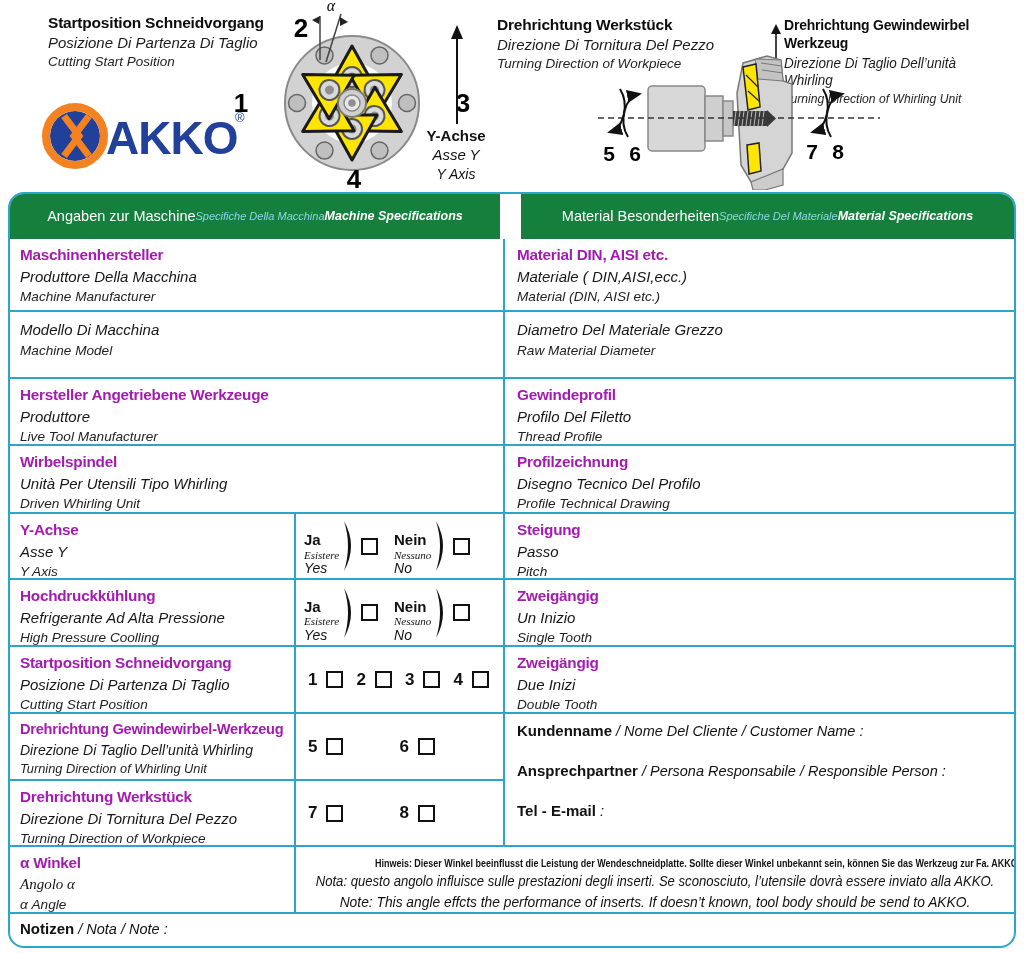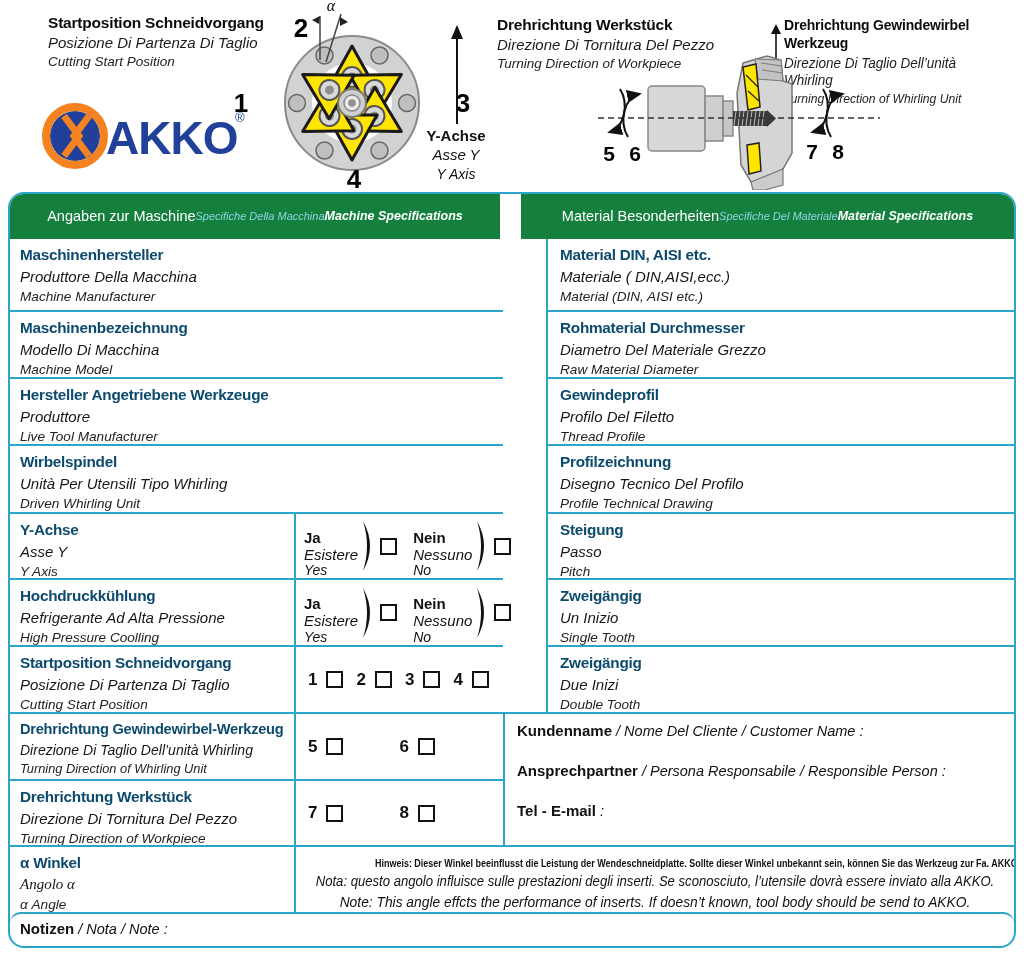--- a/index.html
+++ b/index.html
@@ -33,55 +33,55 @@
   .hdr { background:#15803d; color:#fff; display:flex; flex-direction:row; justify-content:center; align-items:center; line-height:1.18; }
   .hdr .h1 { font-size:14.5px; }
   .hdr .h2 { font-size:11px; font-style:italic; color:#8ed4ea; }
   .hdr .h3 { font-size:12.5px; font-style:italic; font-weight:bold; }
   .hdr-left { grid-row:1; grid-column:1/3; border-right:3px solid #fff; }
   .hdr-right { grid-row:1; grid-column:3/4;margin-left:18px; }
 
   .bt { border-top:2.5px solid #2ba6ca; }
   .bl { border-left:2.5px solid #2ba6ca; }
   .span2 { grid-column:1/3; }
-  .colR { grid-column:3/4;margin-left:43px; }
+  .colR { grid-column:3/4; }
 
   .cell { padding:6px 10px 0 10px; line-height:1.3; }
   .colR.cell { padding-left:12px; }
-  .cell .c1 { font-weight:bold; font-size:15.3px; letter-spacing:-0.25px; color:#0c4a6e; }
+  .cell .c1 { font-weight:bold; font-size:15.3px; letter-spacing:-0.25px; color:#a21caf; }
   .cell .c2 { font-style:italic; font-size:15px; color:#161616; margin-top:2px; }
   .cell .c3 { font-style:italic; font-size:13.6px; color:#222; margin-top:2px; }
   .alpha-cell .c2 { font-family:"Liberation Serif","DejaVu Serif",serif; font-size:15px; }
 
   .check-cell { display:flex; align-items:center; padding:0 6px 0 8px; }
   .opt-group { display:flex; align-items:center; }
   .opt-group + .opt-group { margin-left:16px; }
   .opt-labels { line-height:1.12;margin-top:17px; }
   .opt-labels .ol1 { font-weight:bold; font-size:15px; }
-  .opt-labels .ol2 { font-style:italic; font-size:15px; }
+  .opt-labels .ol2 { font-style:italic; font-size:11px;font-family:Liberation Serif, serif; }
   .opt-labels .ol3 { font-style:italic; font-size:14px; }
   .bracket { margin-left:3px; }
   .checkbox { width:17px; height:17px; border:2px solid #111; background:#fff; display:inline-block; margin-left:5px; flex:0 0 auto; }
 
   .nums-cell { display:flex; align-items:center; padding-left:12px; }
   .pair { display:flex; align-items:center; }
   .num { font-weight:bold; font-size:17px; margin-right:4px; }
   .gap12 { margin-left:13px; }
   .gap56 { margin-left:56px; }
 
   .contact-cell { grid-row:9/11; padding:8px 10px 0 12px; display:flex; flex-direction:column; gap:22px; }
   .contact-line .b { font-weight:bold; font-size:15px; }
   .contact-line .r { font-style:italic; font-size:14.5px; }
 
   .hinweis-cell { grid-row:11; grid-column:2/4; text-align:center; padding-top:8px; line-height:1.5; overflow:visible; }
   .hinweis-cell .hw1 { font-weight:bold; font-size:11.5px; white-space:nowrap; transform:scaleX(0.78); transform-origin:50% 50%; }
   .hinweis-cell .hw2 { font-style:italic; font-size:13.8px; white-space:nowrap; transform:scaleX(0.95); transform-origin:50% 50%; }
   .hinweis-cell .hw3 { font-style:italic; font-size:13.8px; white-space:nowrap; }
 
-  .notizen-cell { grid-row:12; grid-column:1/4; padding:6px 0 0 10px;border-radius:11px; }
+  .notizen-cell { grid-row:12; grid-column:1/4; padding:6px 0 0 10px; }
   .notizen-cell .b { font-weight:bold; font-size:15px; }
   .notizen-cell .r { font-style:italic; font-size:14.5px; }
 </style>
 </head>
 <body>
 
 <div class="page">
 
   <div class="legend" style="left:48px; top:14px;">
     <div class="l1">Startposition Schneidvorgang</div>
@@ -256,26 +256,24 @@
       <div class="c2">Produttore Della Macchina</div>
       <div class="c3">Machine Manufacturer</div>
     </div>
     <div class="cell colR bl" style="grid-row:2">
       <div class="c1">Material DIN, AISI etc.</div>
       <div class="c2">Materiale ( DIN,AISI,ecc.)</div>
       <div class="c3">Material (DIN, AISI etc.)</div>
     </div>
 
     <div class="cell span2 bt" style="grid-row:3">
-      <div class="c1">Maschinenbezeichnung</div>
       <div class="c2">Modello Di Macchina</div>
       <div class="c3">Machine Model</div>
     </div>
     <div class="cell colR bt bl" style="grid-row:3">
-      <div class="c1">Rohmaterial Durchmesser</div>
       <div class="c2">Diametro Del Materiale Grezzo</div>
       <div class="c3">Raw Material Diameter</div>
     </div>
 
     <div class="cell span2 bt" style="grid-row:4">
       <div class="c1">Hersteller Angetriebene Werkzeuge</div>
       <div class="c2">Produttore</div>
       <div class="c3">Live Tool Manufacturer</div>
     </div>
     <div class="cell colR bt bl" style="grid-row:4">

